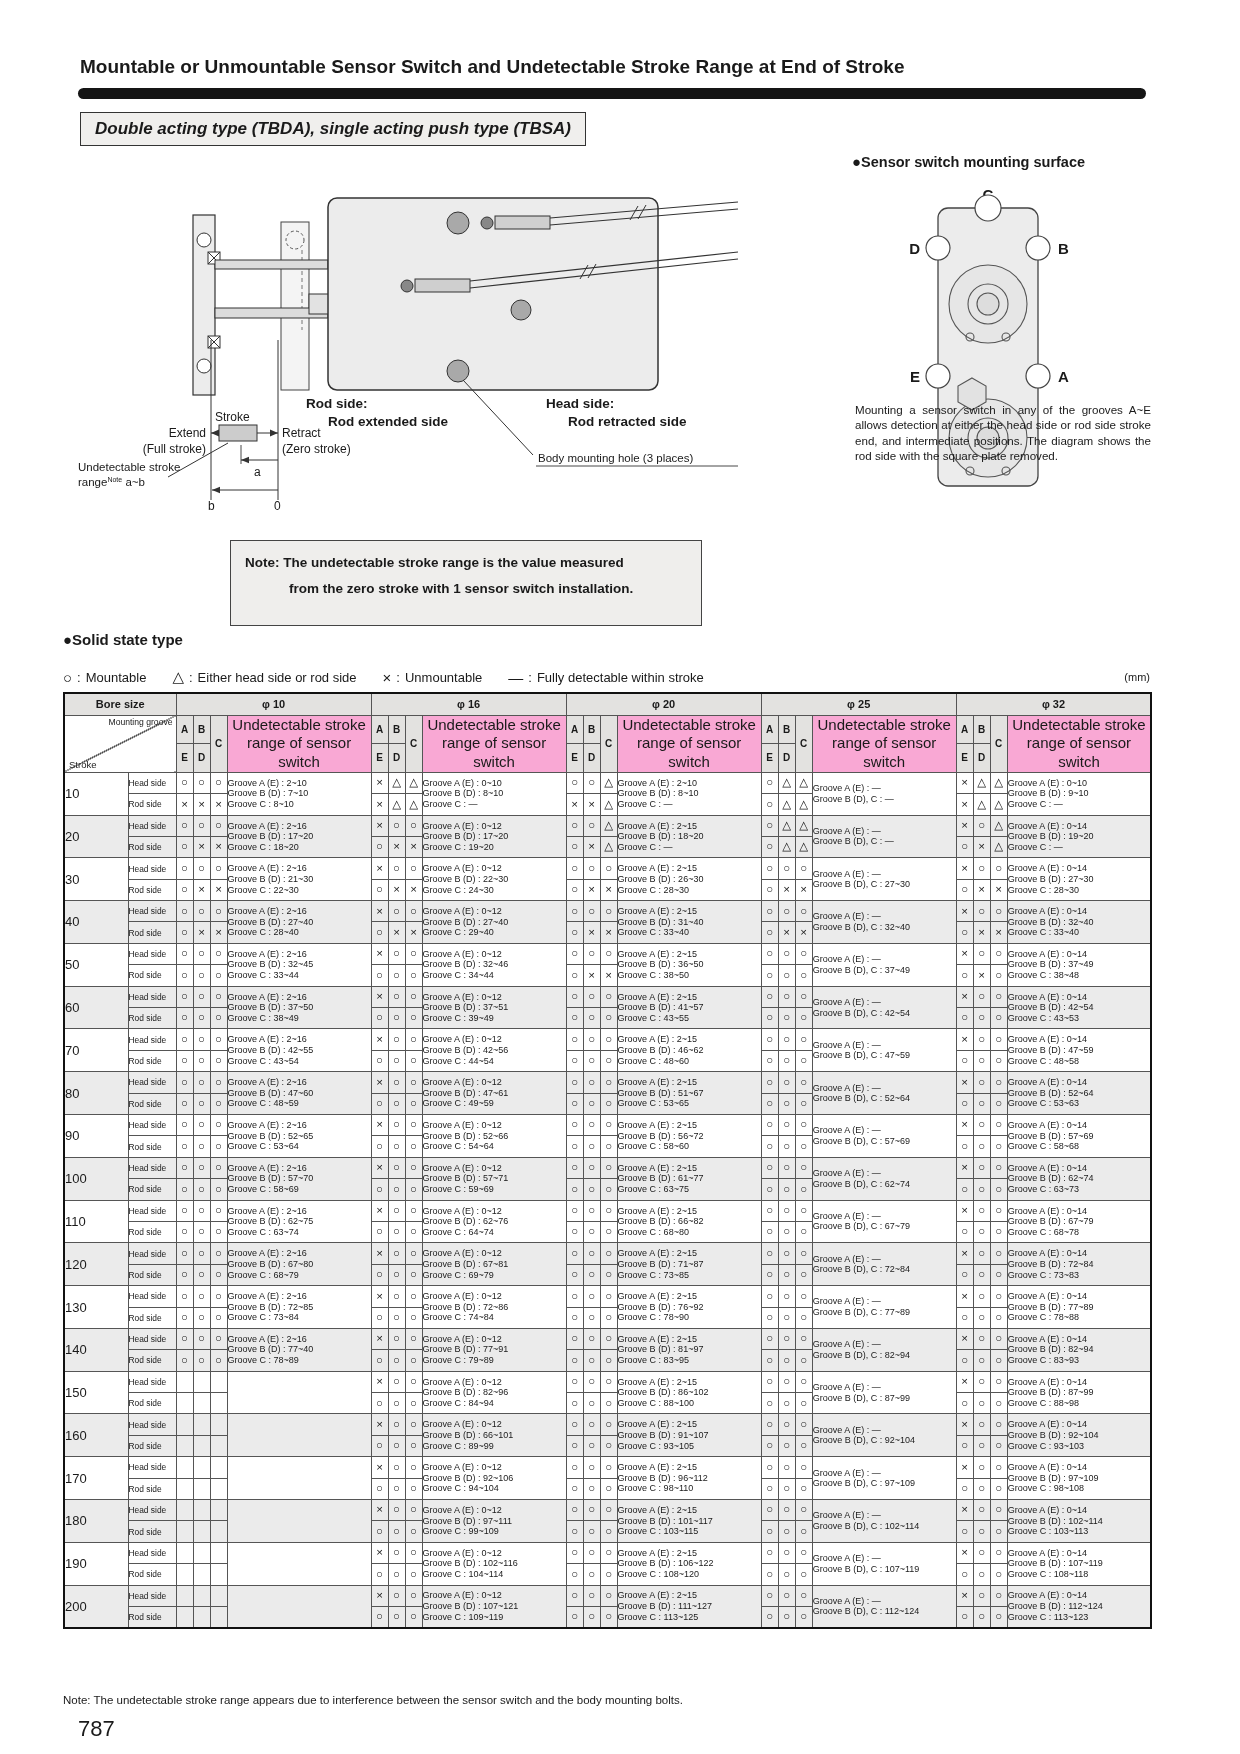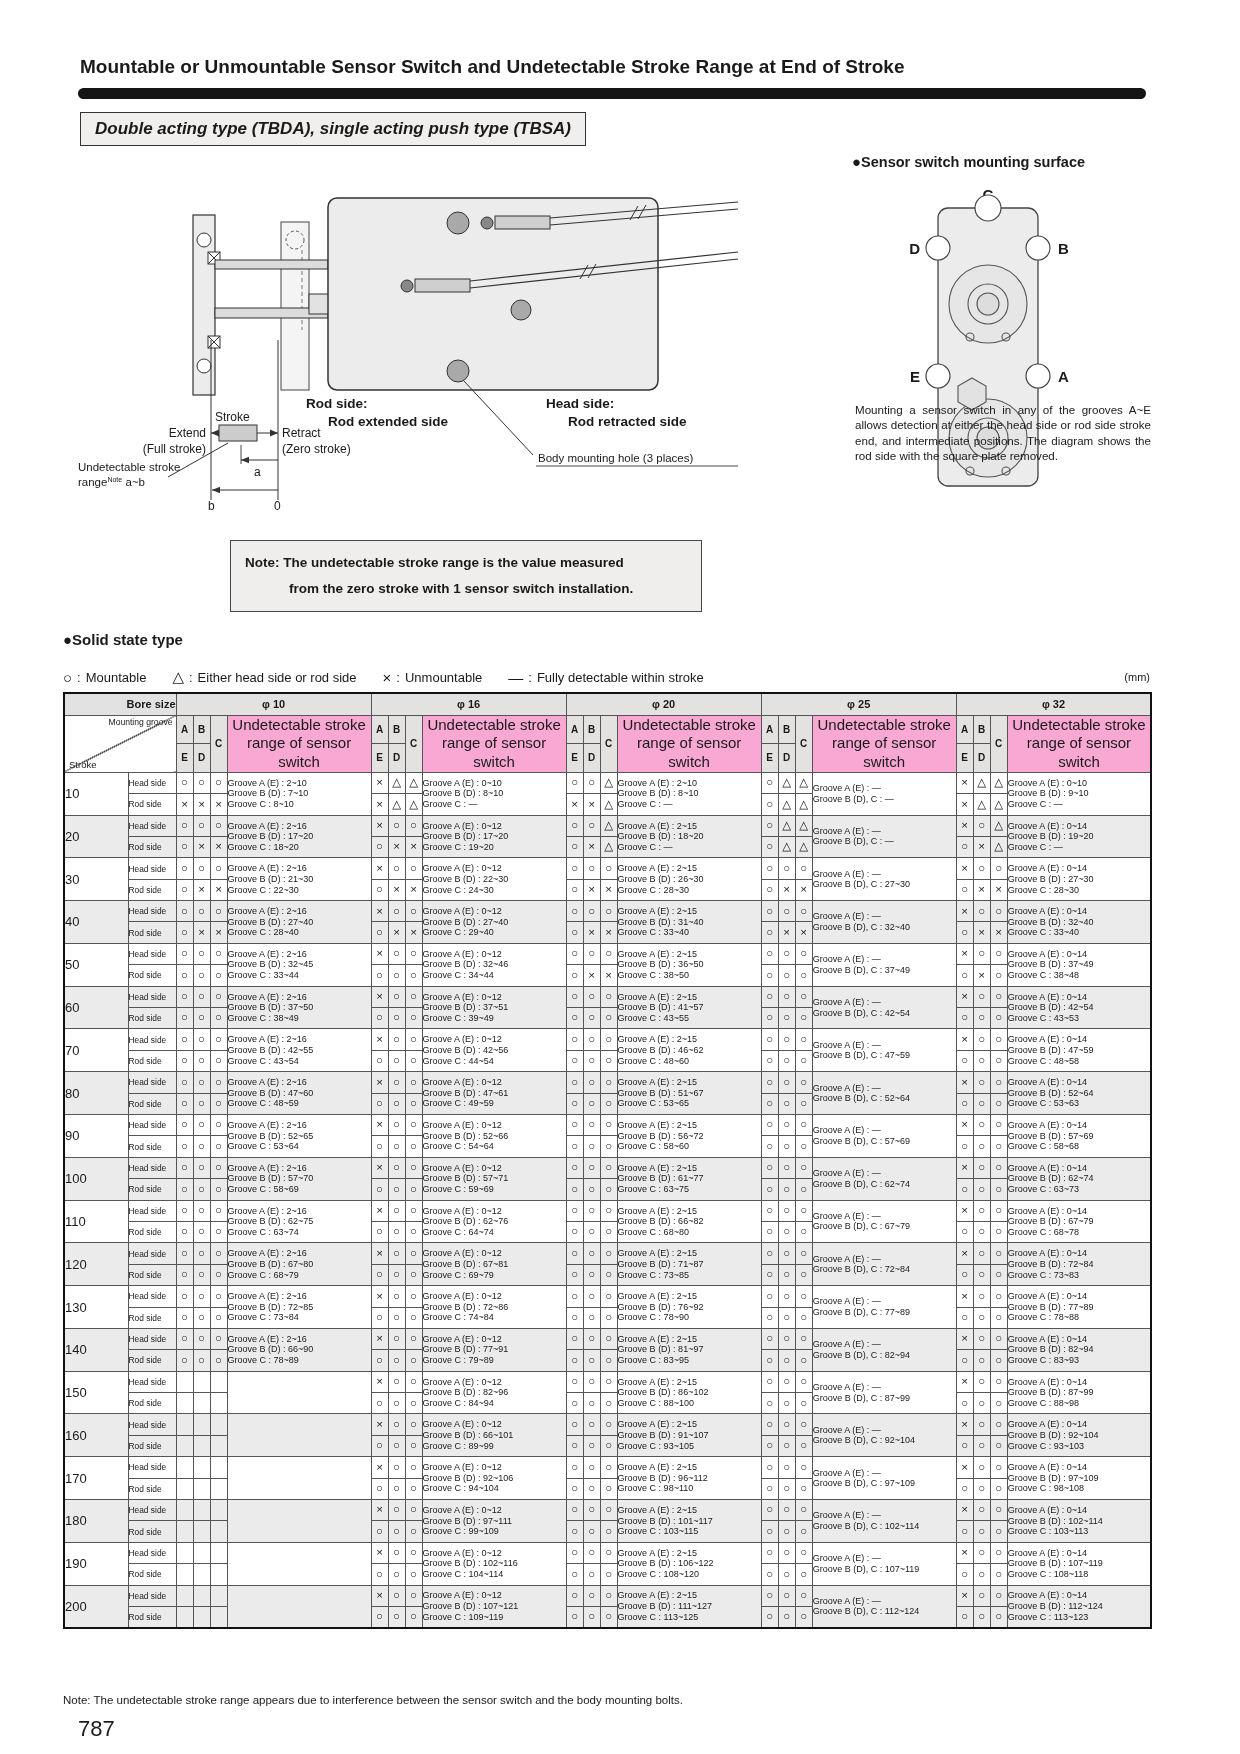--- a/index.html
+++ b/index.html
@@ -12,39 +12,39 @@
   
   .title { left:80px; top:56px; width:1080px; font-size:19px; font-weight:bold; letter-spacing:0px; }
   .black-bar { left:78px; top:88px; width:1068px; height:11px; background:#151515; border-radius:6px; }
   .subtitle-box { left:80px; top:112px; padding:6px 14px; border:1.6px solid #333; background:#f0efed; font-size:17px; font-weight:bold;font-style:italic; }
   .section-heading { left:80px; top:156px; font-size:17px; font-weight:bold; display:flex; align-items:center; gap:7px; }
   .blk-square { display:inline-block; width:15px; height:15px; background:#151515; }
   .right-heading { left:852px; top:153px; width:250px; font-size:14.5px; font-weight:bold; line-height:1.25; }
   .right-heading .bullet { font-size:15px; }
 
   
-  .note-box { left:230px; top:540px; width:472px; border:1.6px solid #444; background:#efeeec; padding:9px 14px 10px 14px; font-size:13.5px; font-weight:bold; line-height:1.9; }
+  .note-box { left:230px; top:540px; width:472px; border:1.6px solid #444; background:#efeeec; padding:9px 14px 24px 14px; font-size:13.5px; font-weight:bold; line-height:1.9; }
   .note-box .l2 { padding-left:44px; }
 
   
   .solid-state { left:63px; top:631px; font-size:15px; font-weight:bold; }
   .legend { left:63px; top:668px; width:1087px; display:flex; align-items:center; gap:26px; font-size:13px; }
   .legend .item { display:flex; align-items:center; gap:5px; }
   .legend .sym { font-size:15px; }
   .legend .unit { margin-left:auto; font-size:11px; }
 
   
   .right-para { left:855px; top:402px; width:296px; font-size:11.6px; line-height:1.32; text-align:justify; }
 
   
   table.main { left:63px; top:692px; border-collapse:collapse; table-layout:fixed; width:1087px; font-size:9px; }
   table.main td, table.main th { border:0.8px solid #555; padding:0; vertical-align:middle; overflow:hidden; }
   table.main { border:2px solid #111; }
   tr.bore-row th { background:#e3e2e0; font-size:11px; font-weight:bold; height:22px; }
-  th.bore-size-cell { text-align:right; padding-left:8px; font-size:10.5px; font-weight:normal; }
+  th.bore-size-cell { text-align:center; padding-left:8px; font-size:10.5px; font-weight:normal; }
   th.diag-cell { background:#fff;
      background-image:linear-gradient(to bottom right, transparent calc(50% - 0.6px), #444 calc(50% - 0.6px), #444 calc(50% + 0.6px), transparent calc(50% + 0.6px));
      position:relative; height:44px; font-weight:normal; }
   th.diag-cell .tr-lbl { position:absolute; top:2px; right:3px; font-size:8.6px; text-align:right; line-height:1.1; }
   th.diag-cell .bl-lbl { position:absolute; bottom:2px; left:4px; font-size:9.5px; }
   th.groove-hd { background:#e3e2e0; font-size:10px; font-weight:bold; height:21px; }
   th.range-hd { background:#f9a8d4; font-size:15px; font-weight:normal; line-height:1.25; }
   td.stroke-cell { font-size:13px; background:#fff; }
   td.side-cell { font-size:8.4px; padding-left:2px; height:21.4px; }
   td.sym-cell { text-align:center; font-size:11.5px; line-height:1; }
@@ -1085,21 +1085,21 @@
           <td class="sym-cell">○</td>
         </tr>
         <tr class="head-row g-even">
           <td class="stroke-cell" rowspan="2">140</td>
           <td class="side-cell">Head side</td>
           <td class="sym-cell bore-start">○</td>
           <td class="sym-cell">○</td>
           <td class="sym-cell">○</td>
           <td class="txt-cell" rowspan="2">
             <div>Groove A (E) : 2~16</div>
-            <div>Groove B (D) : 66~90</div>
+            <div>Groove B (D) : 77~40</div>
             <div>Groove C : 78~89</div>
           </td>
           <td class="sym-cell bore-start">×</td>
           <td class="sym-cell">○</td>
           <td class="sym-cell">○</td>
           <td class="txt-cell" rowspan="2">
             <div>Groove A (E) : 0~12</div>
             <div>Groove B (D) : 77~91</div>
             <div>Groove C : 79~89</div>
           </td>

